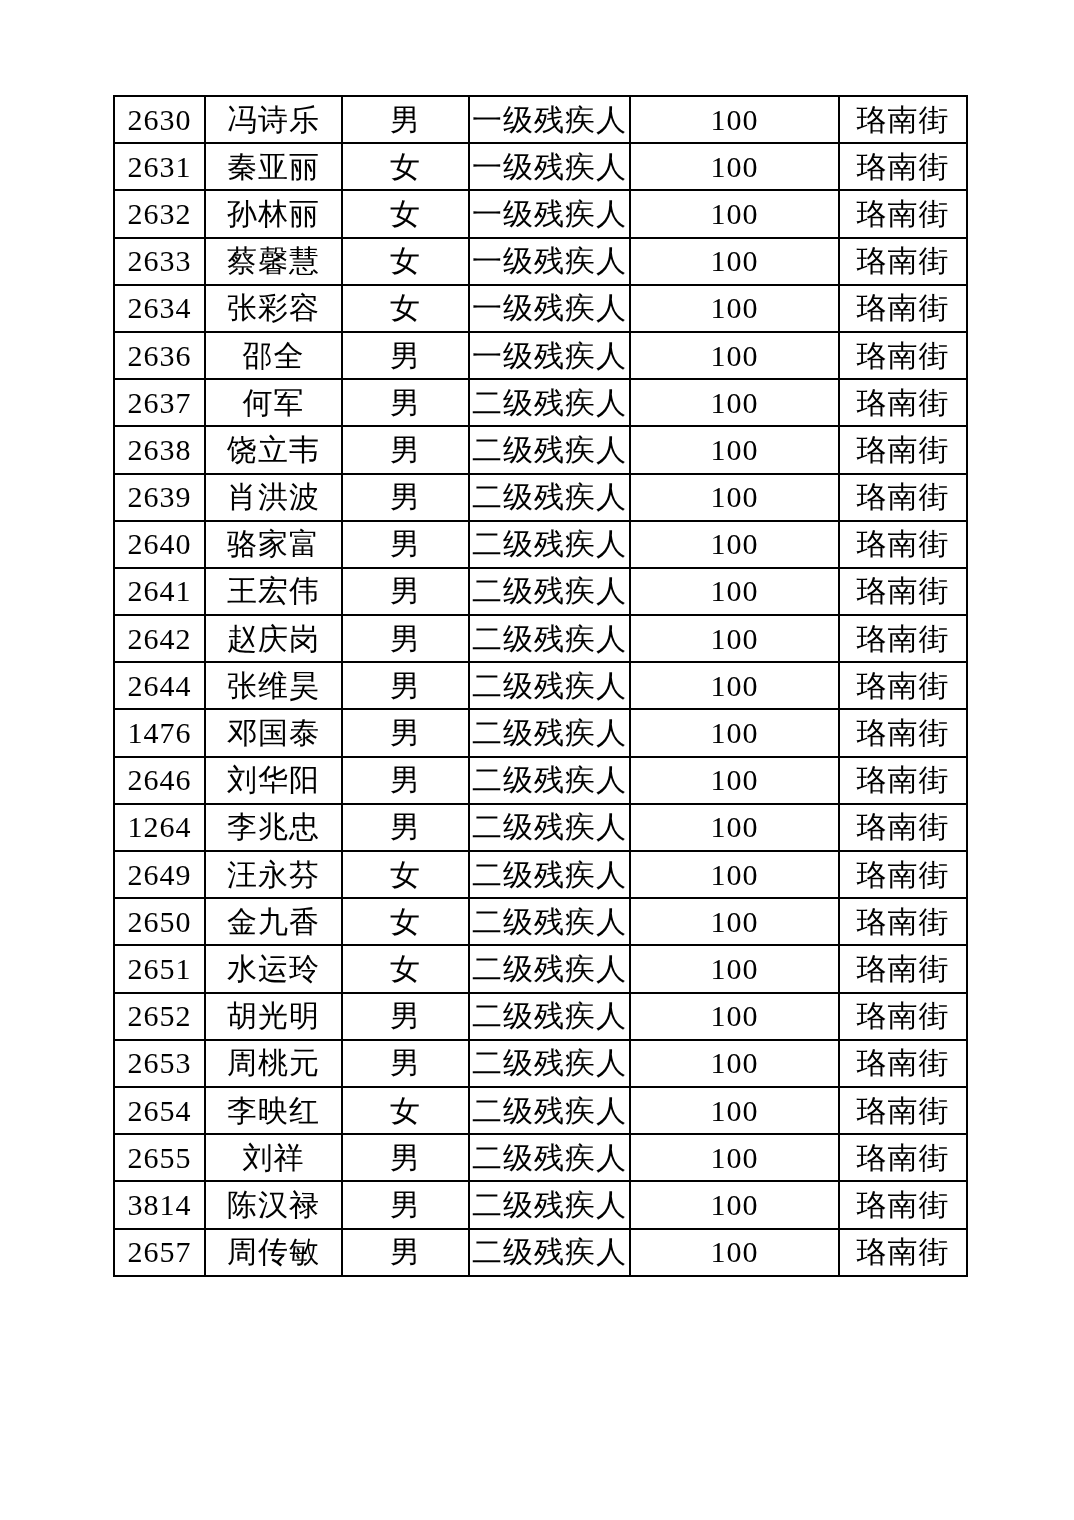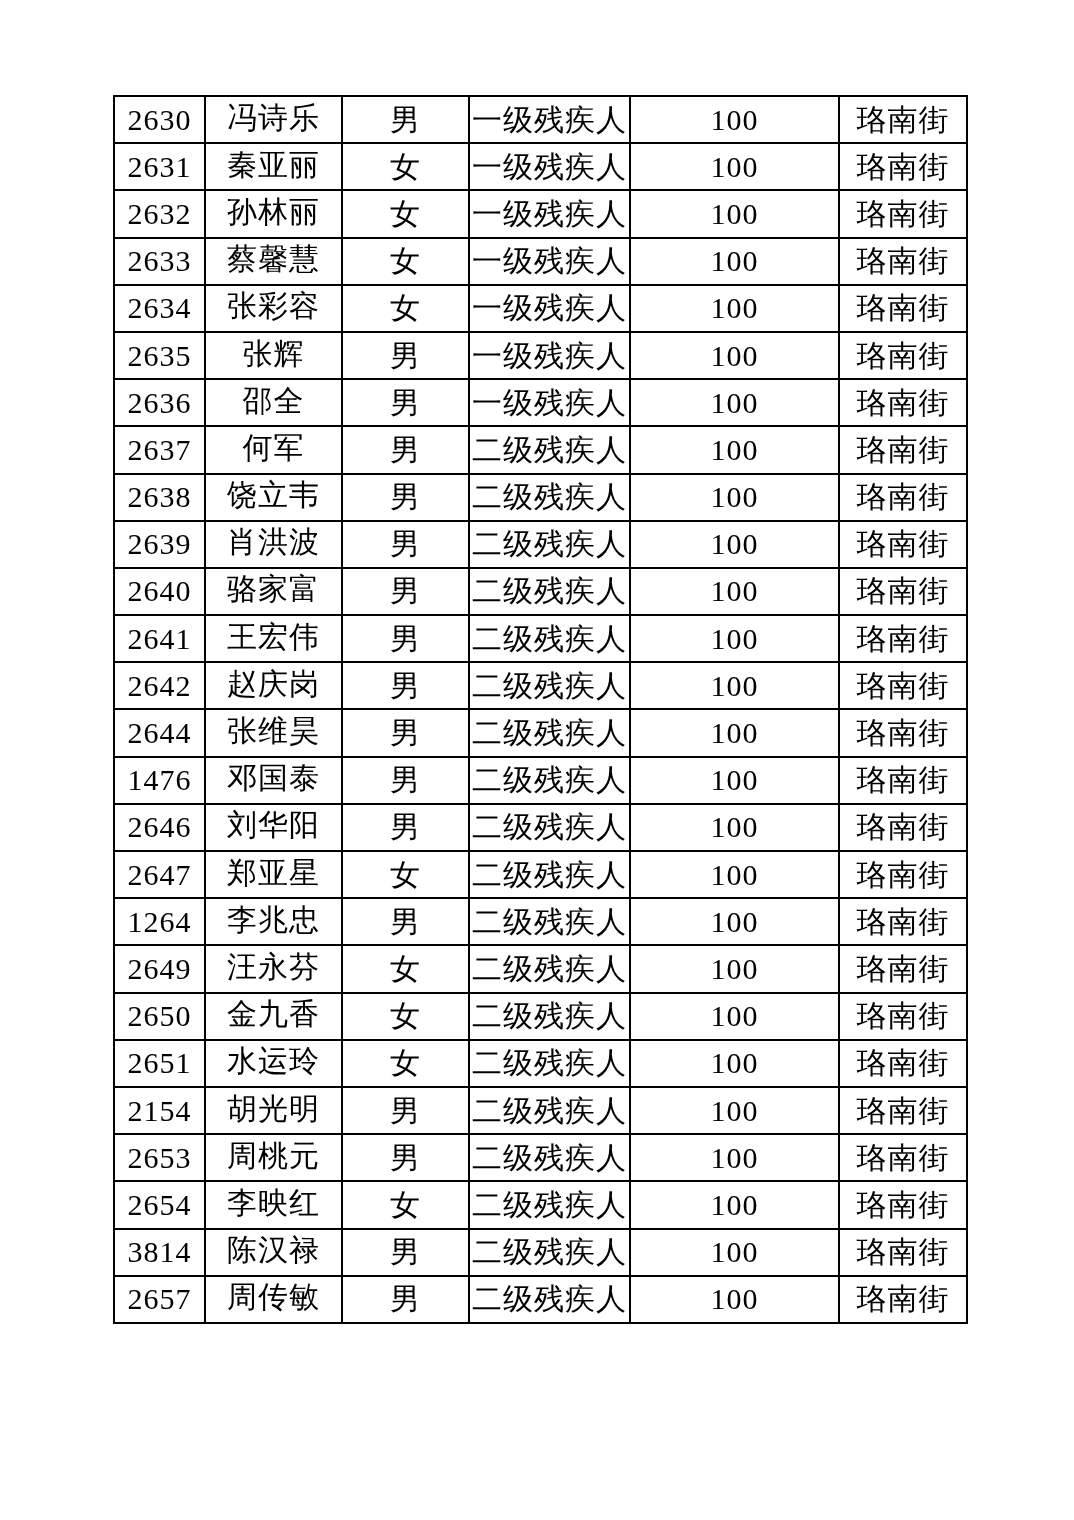--- a/index.html
+++ b/index.html
@@ -29,21 +29,21 @@
     height: 45.2px;
     text-align: center;
     vertical-align: middle;
     font-size: 30px;
     line-height: 1;
     letter-spacing: 1px;
     padding: 0;
     overflow: hidden;
     white-space: nowrap;
   }
-  td.c-name { letter-spacing: 3px; font-family: Liberation Mono, monospace; }
+  td.c-name { letter-spacing: 3px; }
   td.c-serial, td.c-amount {
     font-family: "Liberation Serif", "DejaVu Serif", serif;
     letter-spacing: 2px;
   }
 </style>
 </head>
 <body>
 
 <div class="page">
   <table class="grid">
@@ -94,28 +94,20 @@
 
   <tr>
     <td class="c-serial">2634</td>
     <td class="c-name">张彩容</td>
     <td class="c-gender">女</td>
     <td class="c-level">一级残疾人</td>
     <td class="c-amount">100</td>
     <td class="c-street">珞南街</td>
   </tr>
 
-  <tr>
-    <td class="c-serial">2635</td>
-    <td class="c-name">张辉</td>
-    <td class="c-gender">男</td>
-    <td class="c-level">一级残疾人</td>
-    <td class="c-amount">100</td>
-    <td class="c-street">珞南街</td>
-  </tr>
 
   <tr>
     <td class="c-serial">2636</td>
     <td class="c-name">邵全</td>
     <td class="c-gender">男</td>
     <td class="c-level">一级残疾人</td>
     <td class="c-amount">100</td>
     <td class="c-street">珞南街</td>
   </tr>
 
@@ -194,28 +186,20 @@
 
   <tr>
     <td class="c-serial">2646</td>
     <td class="c-name">刘华阳</td>
     <td class="c-gender">男</td>
     <td class="c-level">二级残疾人</td>
     <td class="c-amount">100</td>
     <td class="c-street">珞南街</td>
   </tr>
 
-  <tr>
-    <td class="c-serial">2647</td>
-    <td class="c-name">郑亚星</td>
-    <td class="c-gender">女</td>
-    <td class="c-level">二级残疾人</td>
-    <td class="c-amount">100</td>
-    <td class="c-street">珞南街</td>
-  </tr>
 
   <tr>
     <td class="c-serial">1264</td>
     <td class="c-name">李兆忠</td>
     <td class="c-gender">男</td>
     <td class="c-level">二级残疾人</td>
     <td class="c-amount">100</td>
     <td class="c-street">珞南街</td>
   </tr>
 
@@ -240,21 +224,21 @@
   <tr>
     <td class="c-serial">2651</td>
     <td class="c-name">水运玲</td>
     <td class="c-gender">女</td>
     <td class="c-level">二级残疾人</td>
     <td class="c-amount">100</td>
     <td class="c-street">珞南街</td>
   </tr>
 
   <tr>
-    <td class="c-serial">2154</td>
+    <td class="c-serial">2652</td>
     <td class="c-name">胡光明</td>
     <td class="c-gender">男</td>
     <td class="c-level">二级残疾人</td>
     <td class="c-amount">100</td>
     <td class="c-street">珞南街</td>
   </tr>
 
   <tr>
     <td class="c-serial">2653</td>
     <td class="c-name">周桃元</td>
@@ -266,20 +250,28 @@
 
   <tr>
     <td class="c-serial">2654</td>
     <td class="c-name">李映红</td>
     <td class="c-gender">女</td>
     <td class="c-level">二级残疾人</td>
     <td class="c-amount">100</td>
     <td class="c-street">珞南街</td>
   </tr>
 
+  <tr>
+    <td class="c-serial">2655</td>
+    <td class="c-name">刘祥</td>
+    <td class="c-gender">男</td>
+    <td class="c-level">二级残疾人</td>
+    <td class="c-amount">100</td>
+    <td class="c-street">珞南街</td>
+  </tr>
 
   <tr>
     <td class="c-serial">3814</td>
     <td class="c-name">陈汉禄</td>
     <td class="c-gender">男</td>
     <td class="c-level">二级残疾人</td>
     <td class="c-amount">100</td>
     <td class="c-street">珞南街</td>
   </tr>
 

